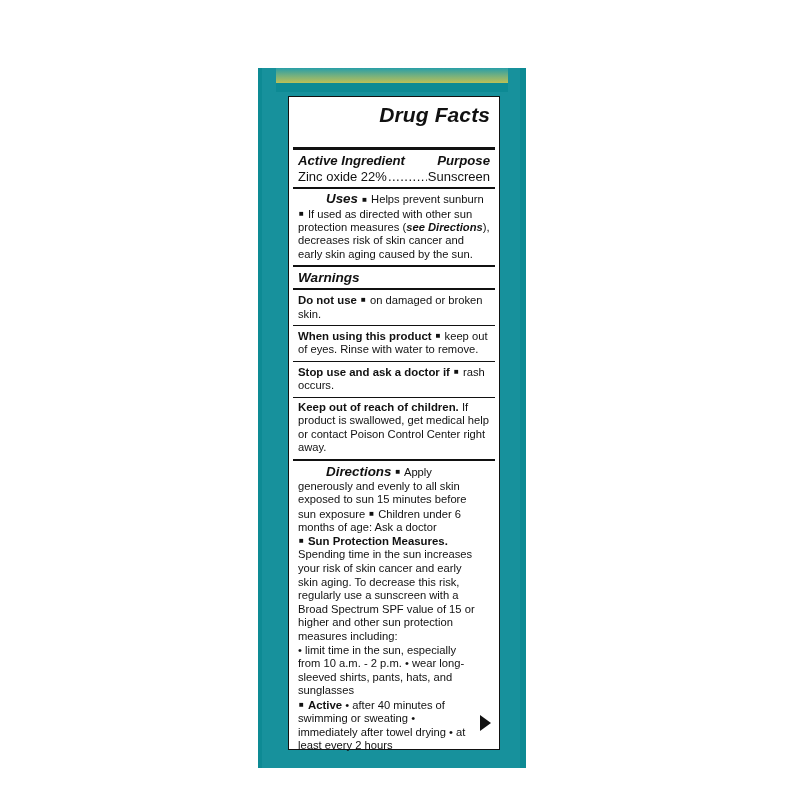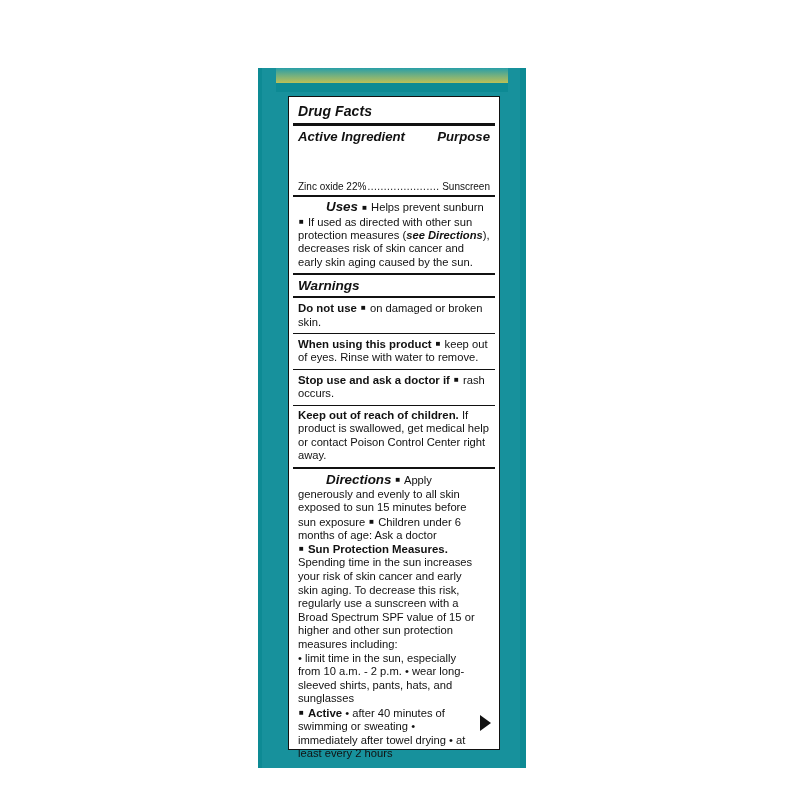--- a/index.html
+++ b/index.html
@@ -63,25 +63,26 @@
     width: 212px;
     height: 654px;
     background: #ffffff;
     border: 1.6px solid #111111;
     box-sizing: border-box;
     padding: 0;
     color: #111111;
   }
 
   .title {
-    font-size: 14px;
+    font-size: 21px;
     font-style: italic;
     font-weight: bold;
     letter-spacing: 0.1px;
-    padding: 6px 9px 4px 9px;
+    padding: 6px 9px 20px 9px;
+    text-align: right;
   }
 
   .rule-thick {
     border-top: 3.4px solid #111111;
     margin: 0 4px;
   }
   .rule-med {
     border-top: 2.2px solid #111111;
     margin: 0 4px;
   }
@@ -100,24 +101,23 @@
     display: flex;
     justify-content: space-between;
     font-style: italic;
     font-weight: bold;
     font-size: 13.2px;
     padding: 3px 9px 1px 9px;
   }
   .ai-row {
     display: flex;
     justify-content: space-between;
-    font-size: 10px;
+    font-size: 13px;
     padding: 0 9px 3px 9px;
     align-items: flex-start;
-    margin-top: 36px;
   }
   .dots {
     flex: 1;
     overflow: hidden;
     white-space: nowrap;
     letter-spacing: 0.5px;
     margin: 0 1px;
   }
 
   .hd-italic {

